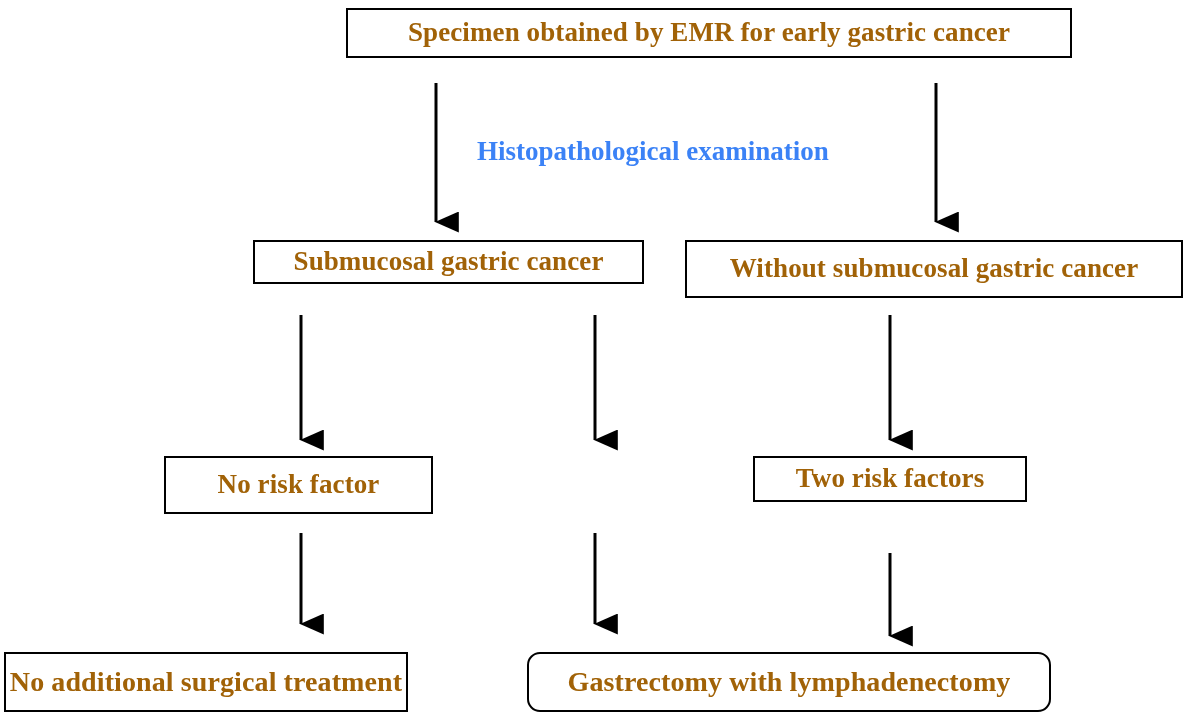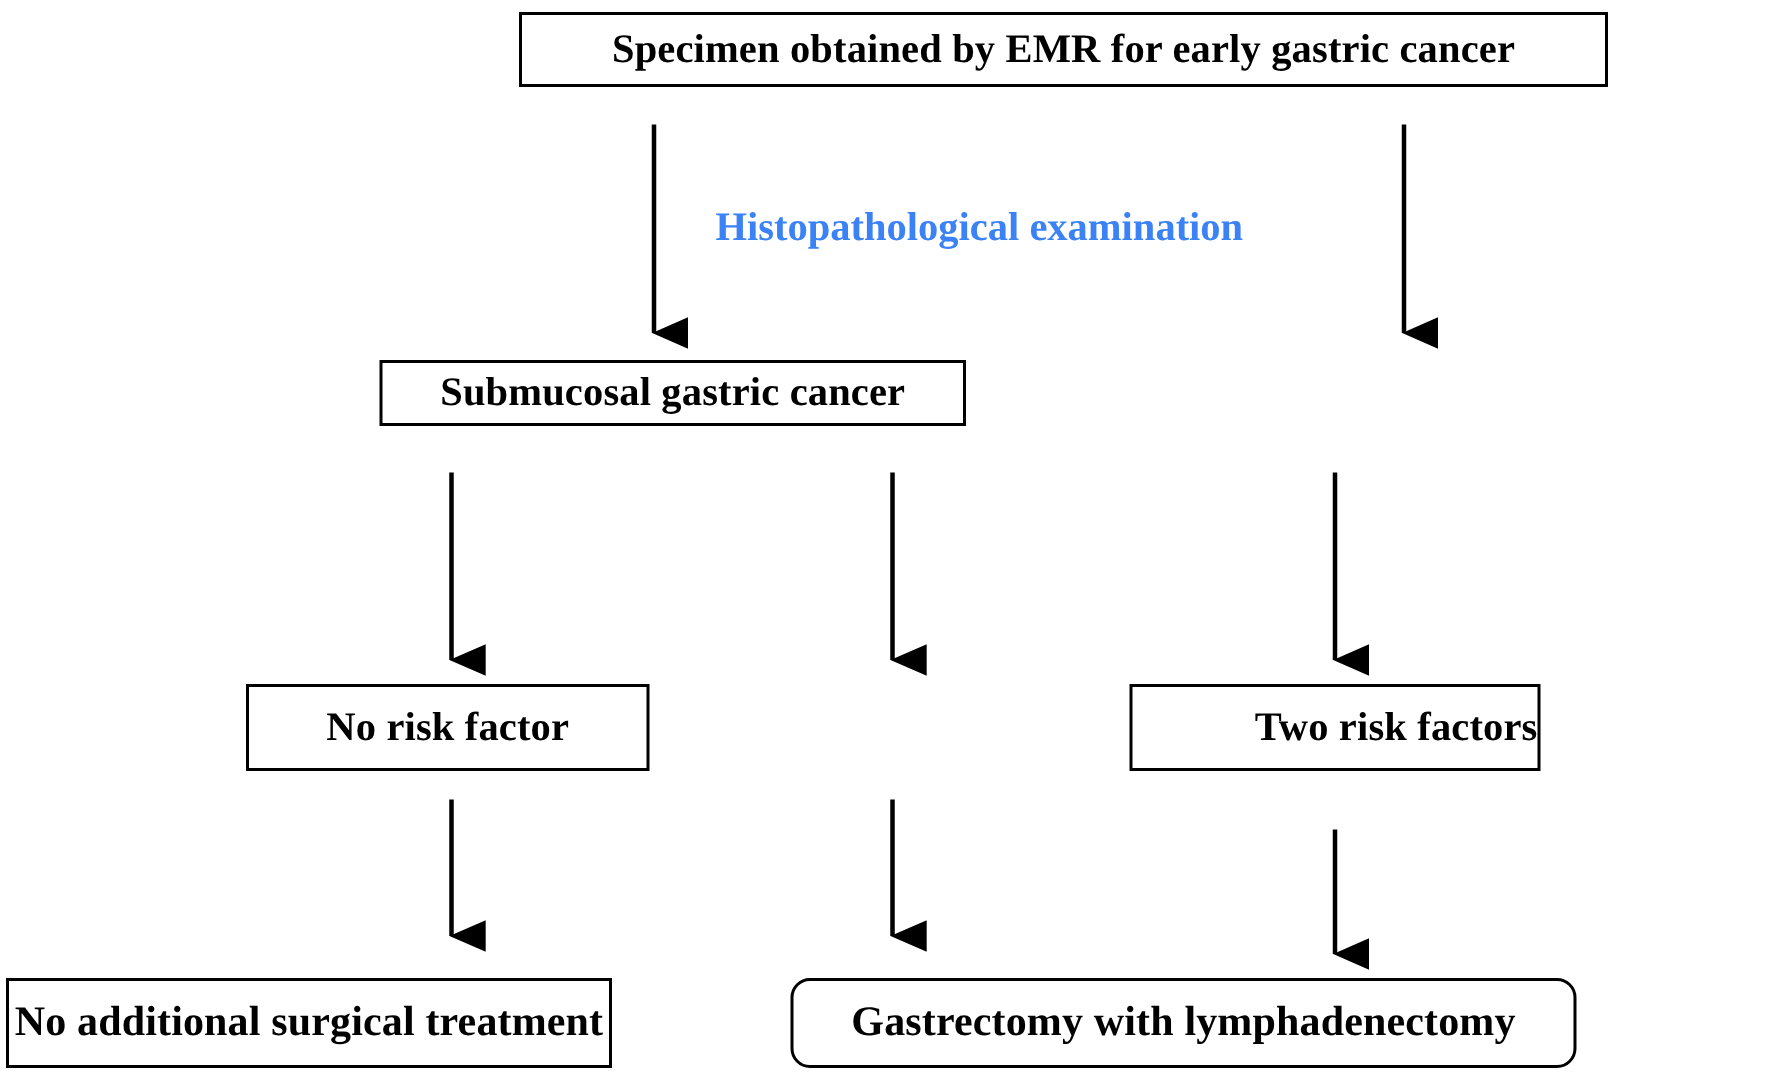--- a/index.html
+++ b/index.html
@@ -21,21 +21,21 @@
     box-sizing: border-box;
     border: 2px solid #000000;
     background: #ffffff;
     display: flex;
     align-items: center;
     justify-content: center;
     text-align: center;
   }
   .node-label {
     font-weight: bold;
-    color: #000000;
+    color: #a16207;
     line-height: 1.1;
     white-space: nowrap;
     letter-spacing: 0.1px;
   }
   .edge-label {
     position: absolute;
     font-weight: bold;
     color: #3b82f6;
     white-space: nowrap;
     font-size: 27px;
@@ -78,27 +78,30 @@
   </svg>
 
   <div class="node" style="left: 346px; top: 8px; width: 726px; height: 50px;">
     <span class="node-label" style="font-size: 27px;">Specimen obtained by EMR for early gastric cancer</span>
   </div>
 
   <div class="node" style="left: 253px; top: 240px; width: 391px; height: 44px;">
     <span class="node-label" style="font-size: 27px;">Submucosal gastric cancer</span>
   </div>
 
+  <div class="node" style="left: 685px; top: 240px; width: 498px; height: 58px;">
+    <span class="node-label" style="font-size: 27px;">Without submucosal gastric cancer</span>
+  </div>
 
   <div class="node" style="left: 164px; top: 456px; width: 269px; height: 58px;">
     <span class="node-label" style="font-size: 27px;">No risk factor</span>
   </div>
 
 
-  <div class="node" style="left: 753px; top: 456px; width: 274px; height: 58px; justify-content: flex-end;">
+  <div class="node" style="left: 753px; top: 456px; width: 274px; height: 46px;">
     <span class="node-label" style="font-size: 27px;">Two risk factors</span>
   </div>
 
   <div class="node" style="left: 4px; top: 652px; width: 404px; height: 60px;">
     <span class="node-label" style="font-size: 28px;">No additional surgical treatment</span>
   </div>
 
   <div class="node" style="left: 527px; top: 652px; width: 524px; height: 60px; border-radius: 13px;">
     <span class="node-label" style="font-size: 28px;">Gastrectomy with lymphadenectomy</span>
   </div>

